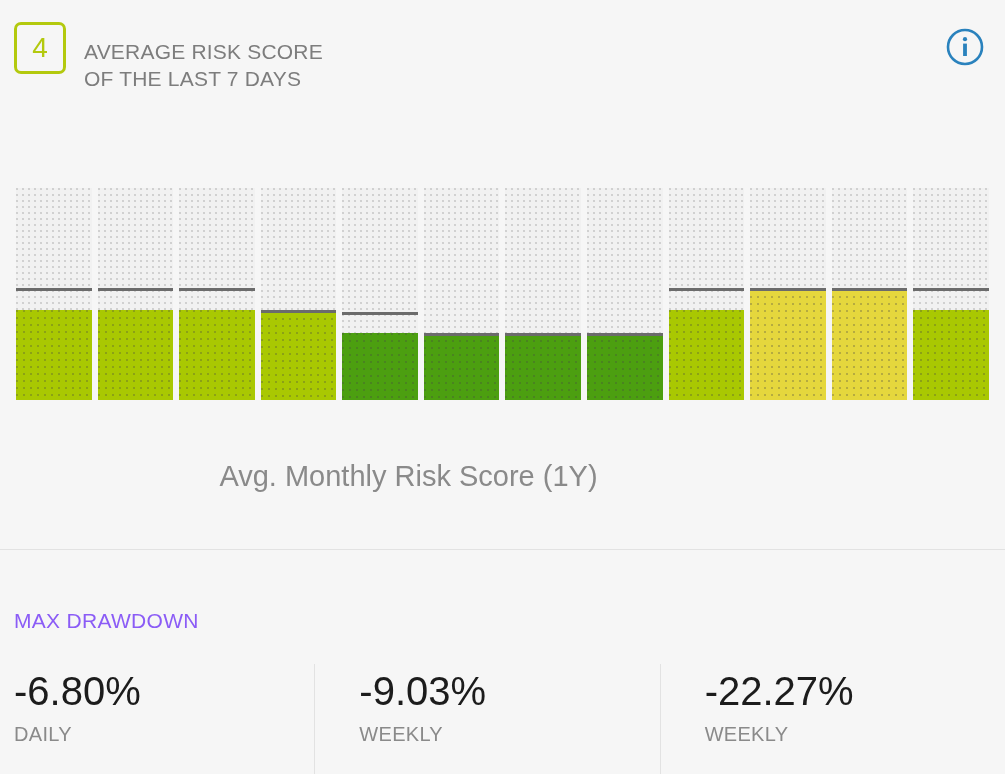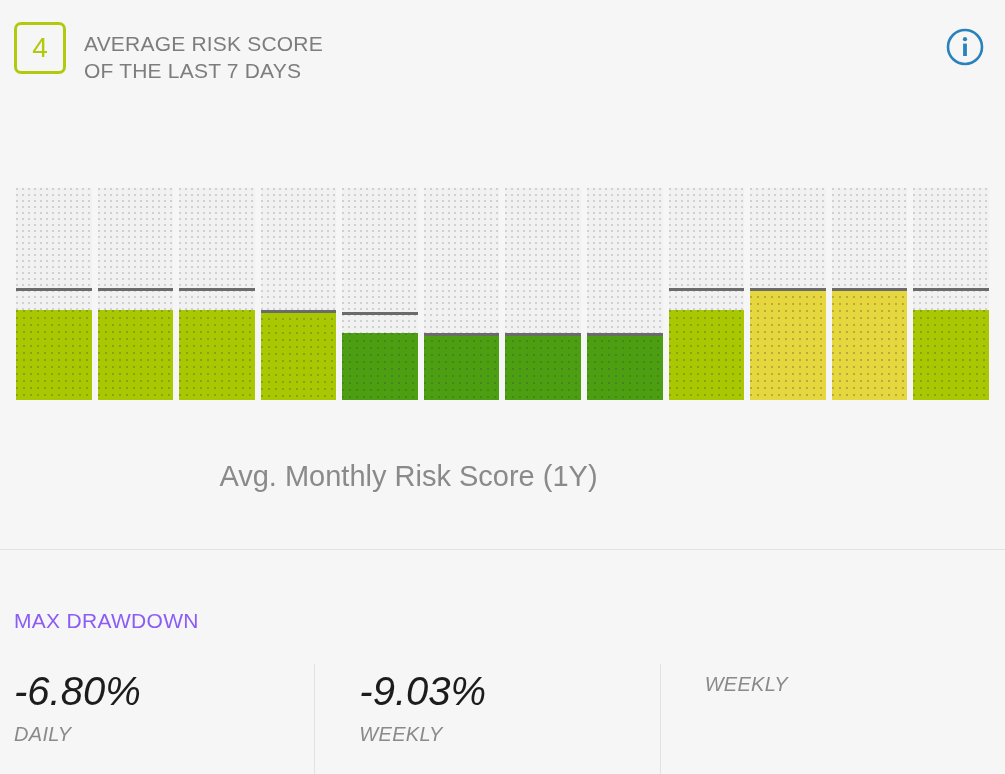--- a/index.html
+++ b/index.html
@@ -43,21 +43,21 @@
     flex: 0 0 auto;
   }
   .score-badge-value {
     font-size: 28px;
     color: #b3c90e;
     font-weight: 400;
     line-height: 1;
   }
   .header-title {
     margin-left: 18px;
-    margin-top: 8px;
+    margin-top: 16px;
     color: #7d7d7d;
     font-size: 21px;
     line-height: 27px;
     letter-spacing: 0.2px;
     font-weight: 400;
     white-space: pre-line;
   }
   .info-icon-wrap {
     position: absolute;
     right: 18px; top: 25px;
@@ -145,21 +145,20 @@
     position: absolute;
     left: 0; top: 115px;
     width: 1005px;
     height: 110px;
     display: flex;
   }
   .stat-cell {
     position: relative;
     flex: 1 1 0;
     padding-left: 14px;
-    font-style: italic;
   }
   .stat-cell + .stat-cell {
     border-left: 1px solid #e2e2e2;
     padding-left: 44px;
   }
   .stat-value {
     font-size: 40px;
     color: #1c1c1c;
     font-weight: 400;
     line-height: 46px;
@@ -268,18 +267,19 @@
     <div class="stats-row" id="stats-row">
         <div class="stat-cell">
           <div class="stat-value">-6.80%</div>
           <div class="stat-label">DAILY</div>
         </div>
         <div class="stat-cell">
           <div class="stat-value">-9.03%</div>
           <div class="stat-label">WEEKLY</div>
         </div>
         <div class="stat-cell">
+          <div class="stat-value">-22.27%</div>
           <div class="stat-label">WEEKLY</div>
         </div>
       </div>
   </div>
 
 </div>
 
 </body></html>

